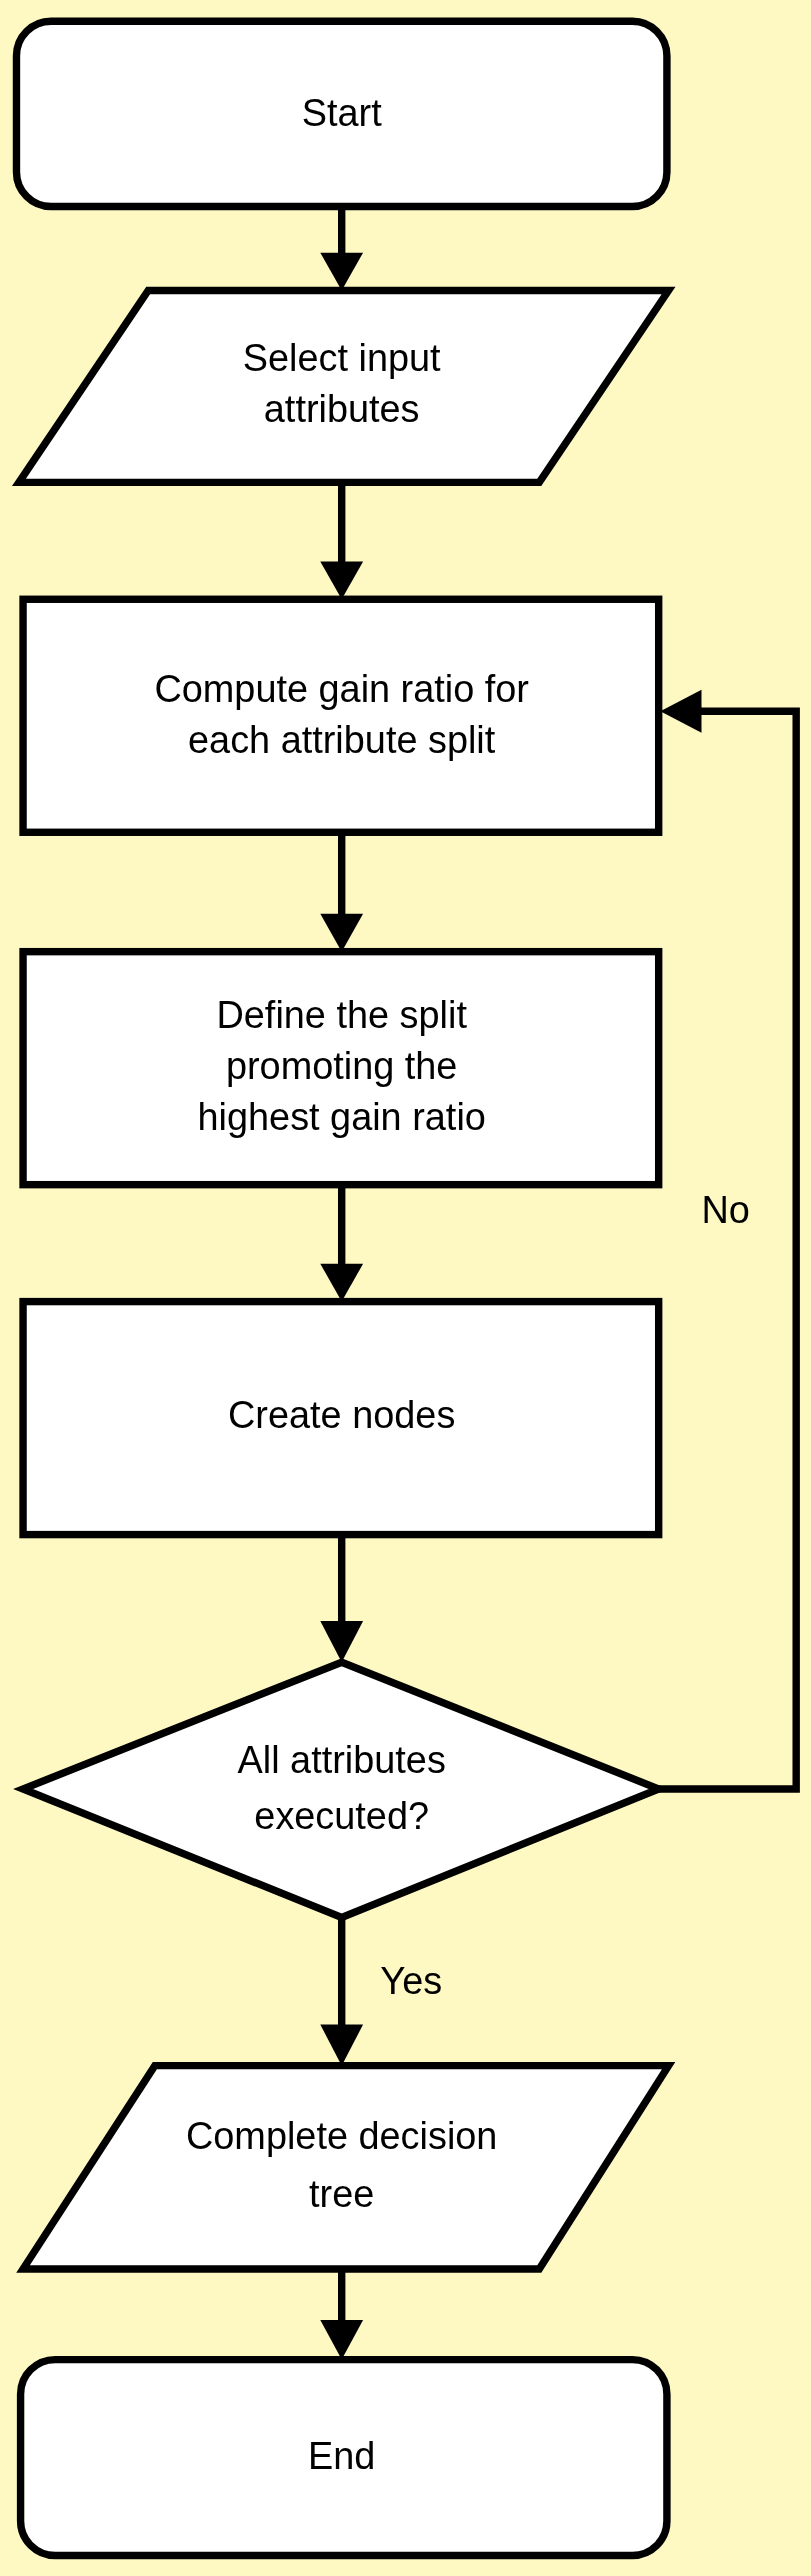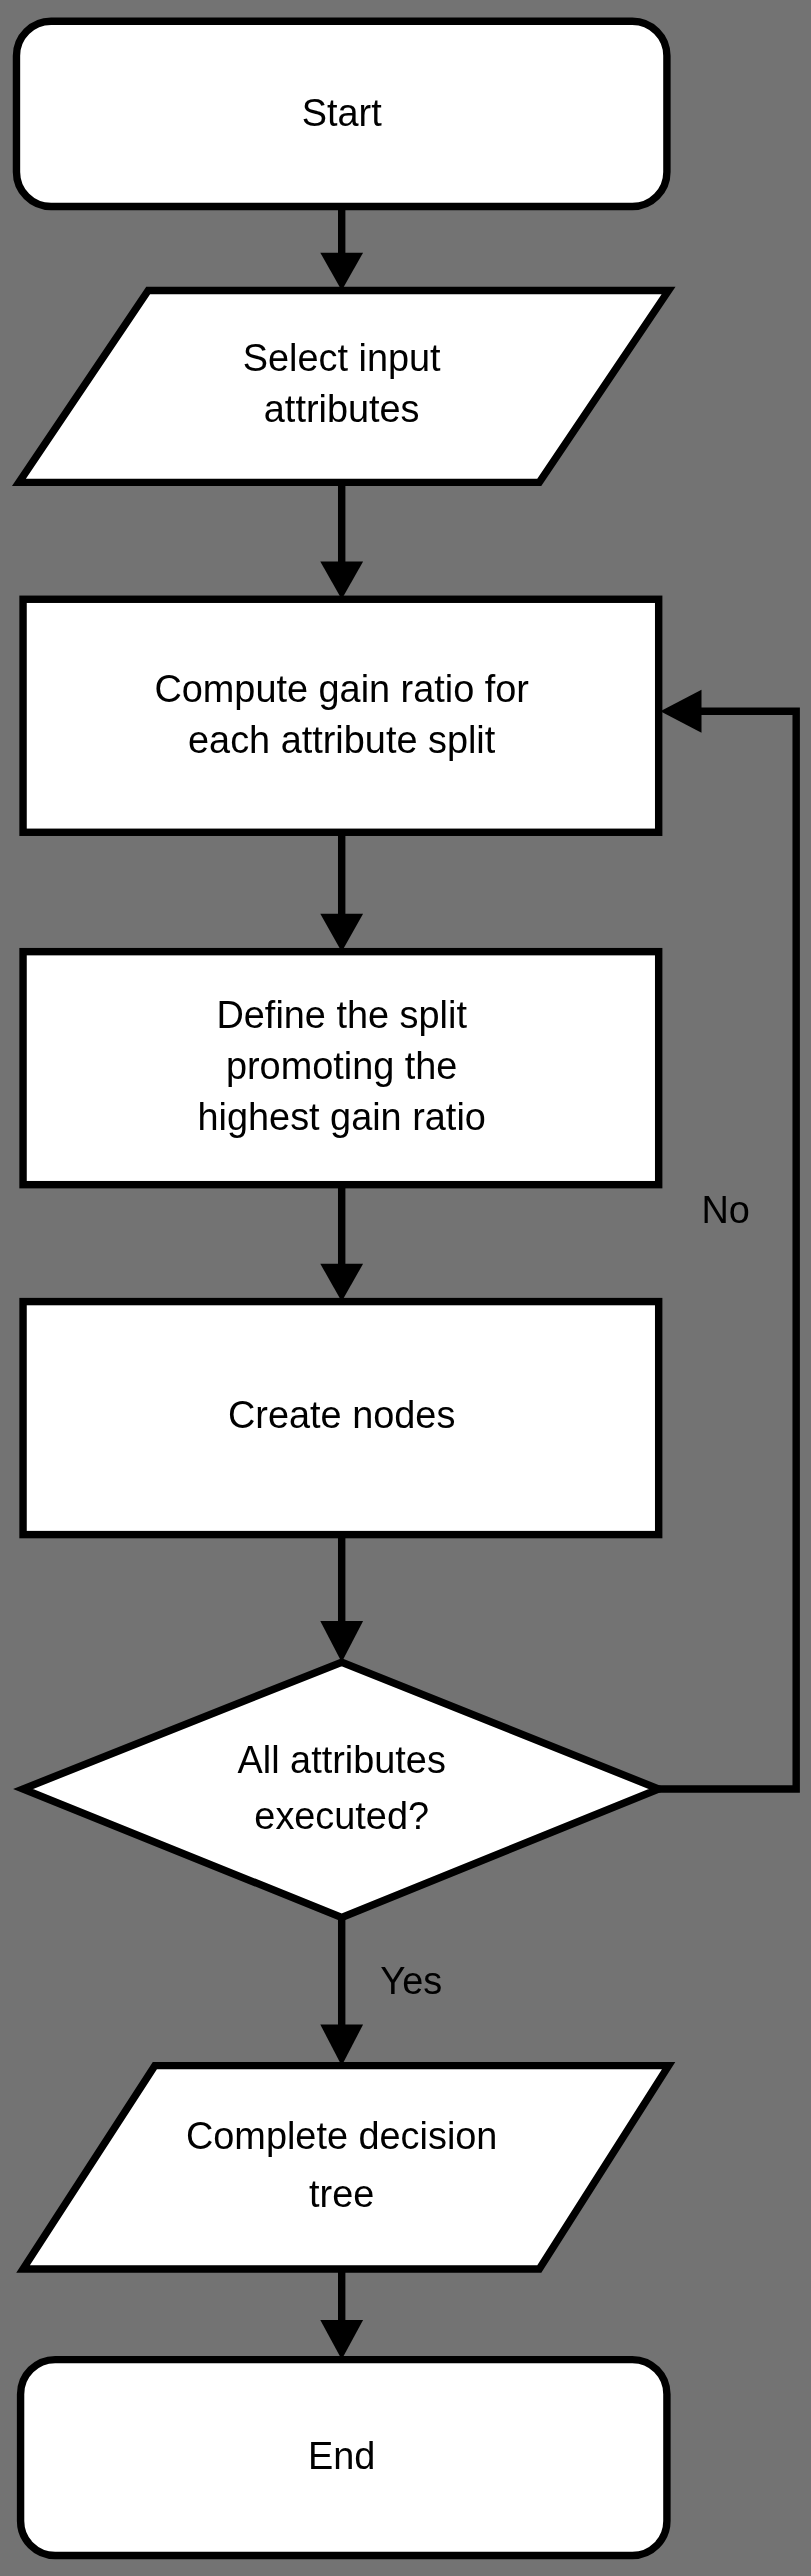--- a/index.html
+++ b/index.html
@@ -10,21 +10,21 @@
   }
   body {
     width: 811px;
     height: 2576px;
     font-family: "Liberation Sans", sans-serif;
   }
   #flowchart-root {
     position: relative;
     width: 811px;
     height: 2576px;
-    background: #737373;
+    background: #fef9c3;
     overflow: hidden;
   }
   svg.chart-svg {
     display: block;
     width: 811px;
     height: 2576px;
   }
   .node-shape {
     fill: #ffffff;
     stroke: #000000;

